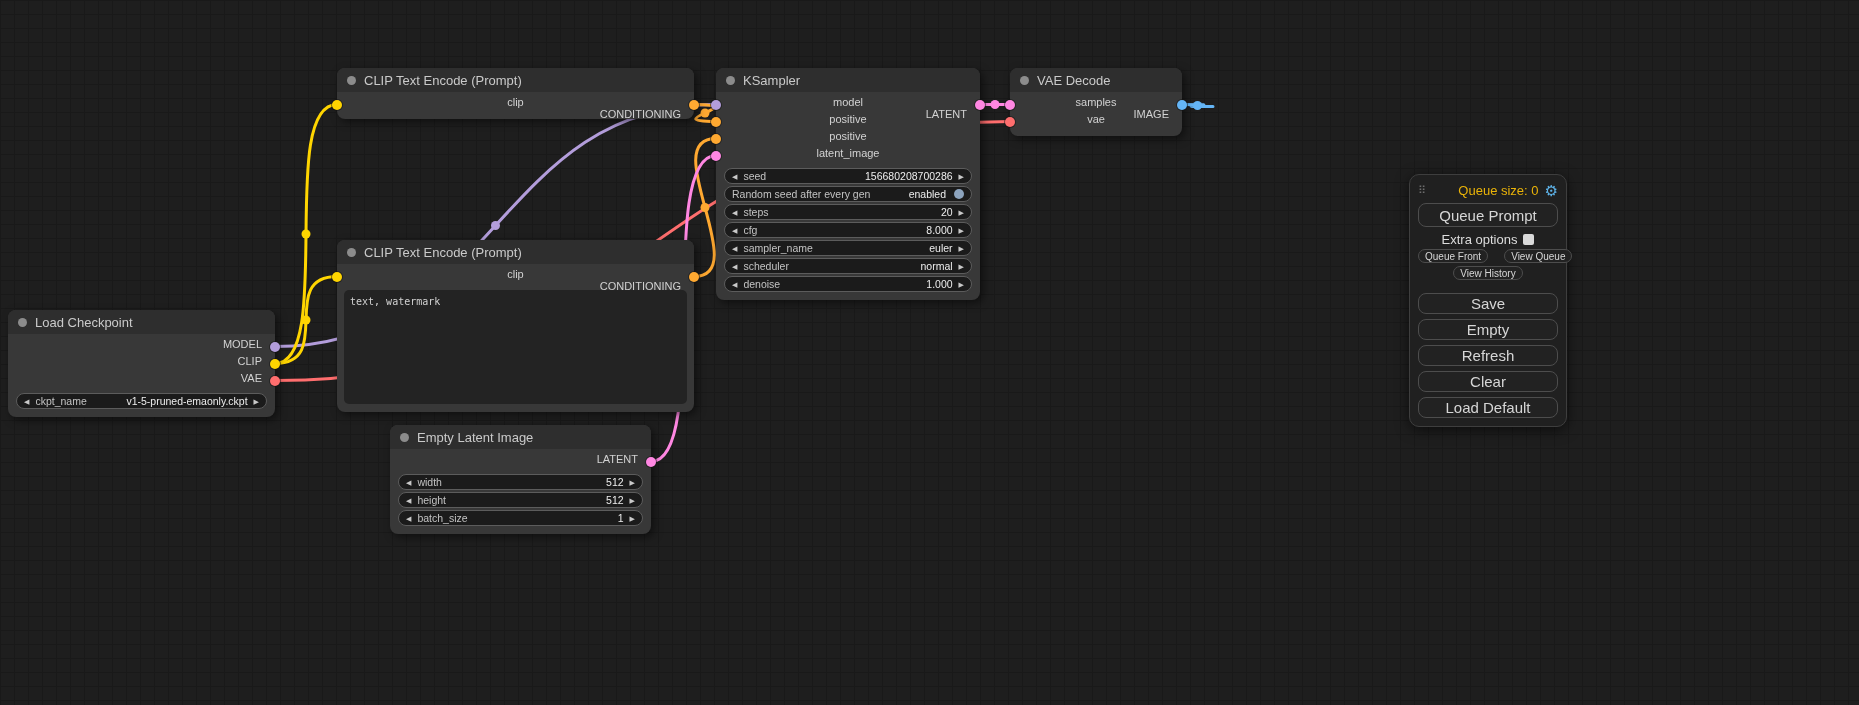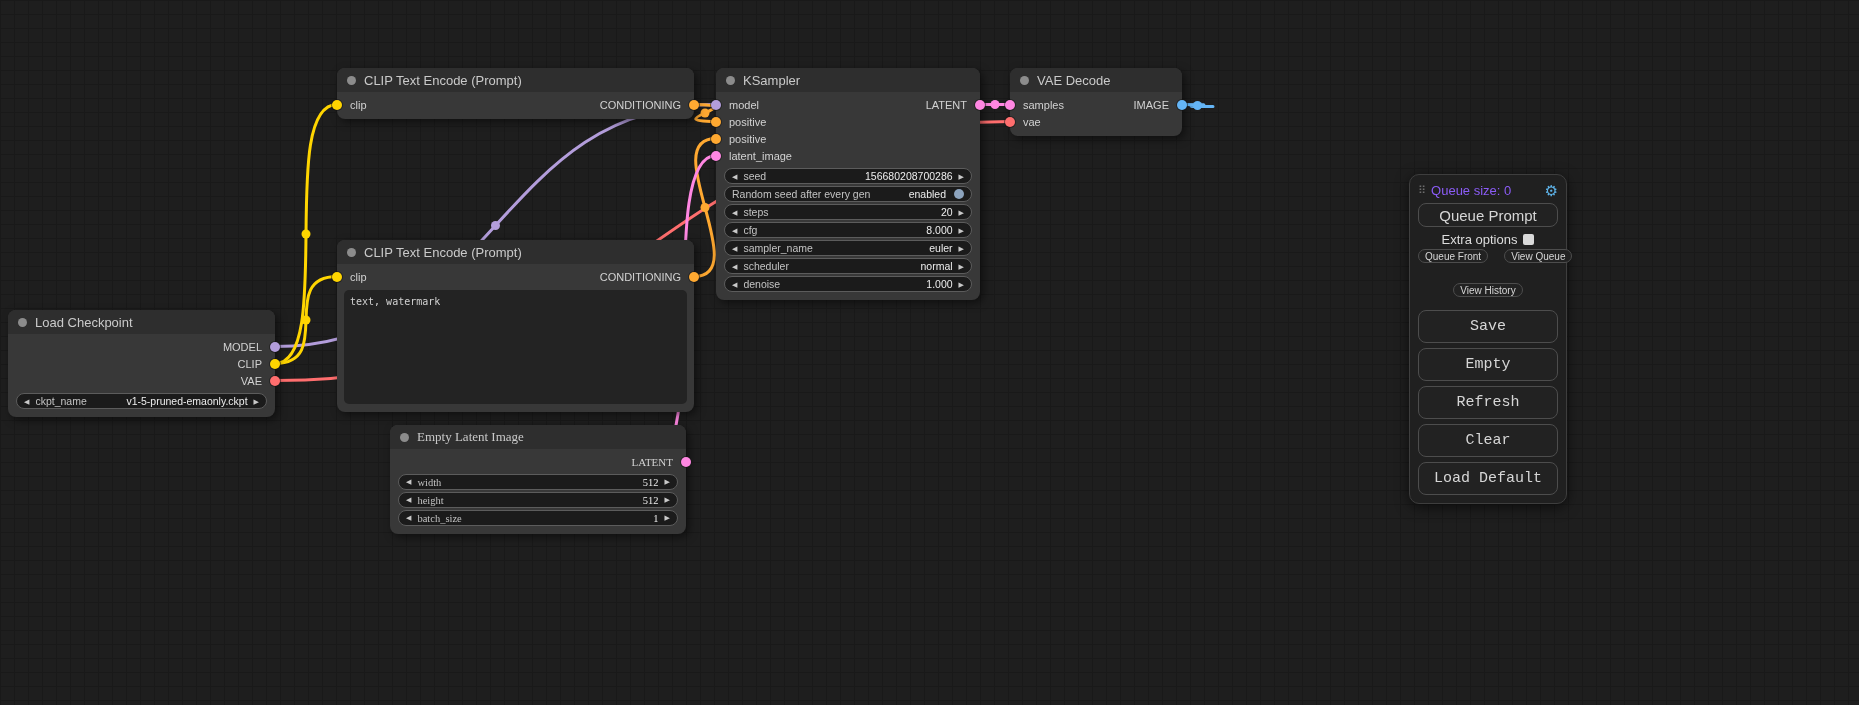--- a/index.html
+++ b/index.html
@@ -8,56 +8,56 @@
   #canvas{position:relative;width:1859px;height:705px;background-color:#1e1e1e;
     background-image:linear-gradient(#191919 1px,transparent 1px),linear-gradient(90deg,#191919 1px,transparent 1px);
     background-size:14px 14px;}
   #wires{position:absolute;left:0;top:0;width:100%;height:100%;z-index:1;pointer-events:none;}
 
   .node{position:absolute;z-index:2;background:#383838;border-radius:8px;box-shadow:3px 3px 9px rgba(0,0,0,.5);padding-bottom:6px;}
   .ntitle{height:24px;background:#2e2e2e;border-radius:8px 8px 0 0;display:flex;align-items:center;gap:8px;padding:0 10px;}
   .ndot{width:9px;height:9px;border-radius:50%;background:#8c8c8c;flex:none;}
   .ntext{font-size:13px;color:#cacaca;white-space:nowrap;}
   .ports{padding-top:4px;}
-  .prow{position:relative;height:17px;display:flex;align-items:center;padding:0 13px;font-size:11px;color:#d2d2d2;}
+  .prow{position:relative;height:17px;display:flex;align-items:center;padding:0 13px;font-size:11px;color:#d2d2d2;flex-direction:column;}
   .prow .r{margin-left:auto;}
   .dot{position:absolute;width:10px;height:10px;border-radius:50%;top:50%;transform:translateY(-50%);box-shadow:0 0 0 1px rgba(20,20,20,.55);}
   .dot.in{left:-5px;}
   .dot.out{right:-5px;}
   .widgets{padding-top:2px;}
   .widget{height:16px;margin:2px 8px;background:#1b1b1b;border:1px solid #5c5c5c;border-radius:9px;display:flex;align-items:center;gap:6px;padding:0 7px;font-size:10.5px;color:#c3c3c3;}
   .widget .wvalue{margin-left:auto;color:#ededed;white-space:nowrap;}
   .arr{font-size:7px;color:#c9c9c9;line-height:1;}
   .knob{width:10px;height:10px;border-radius:50%;flex:none;margin-left:2px;background:#8ca3bd;}
   .ta{margin:5px 7px 2px 7px;background:#232323;border-radius:5px;padding:5px 6px;font-family:"DejaVu Sans Mono",monospace;font-size:10px;line-height:1.4;color:#d2d2d2;white-space:pre-wrap;overflow:hidden;}
   #n-clip-positive .ta{height:90px;}
   #n-clip-negative .ta{height:114px;}
 
   #n-load-checkpoint{left:8px;top:310px;width:267px;text-align:right;}
   #n-clip-positive{left:337px;top:68px;width:357px;}
   #n-clip-negative{left:337px;top:240px;width:357px;}
-  #n-empty-latent{left:390px;top:425px;width:296px;font-family:Liberation Serif, serif;}
+  #n-empty-latent{left:390px;top:425px;width:261px;}
   #n-ksampler{left:716px;top:68px;width:264px;}
   #n-vae-decode{left:1010px;top:68px;width:172px;}
   #n-save-image{left:1213px;top:70px;width:176px;}
 
   #menu{position:absolute;z-index:5;left:1409px;top:174px;width:158px;background:#202020;border:1px solid #3e3e3e;border-radius:10px;box-shadow:0 3px 14px rgba(0,0,0,.6);padding:4px 8px 8px 8px;color:#ddd;}
   .mhead{display:flex;align-items:center;height:22px;gap:6px;}
   .drag{color:#6d6d6d;font-size:11px;letter-spacing:-1px;cursor:move;}
-  .qsize{flex:1;text-align:left;font-size:13px;color:#8b5cf6;}
+  .qsize{flex:1;text-align:right;font-size:13px;color:#eab308;}
   .gear{font-size:15px;line-height:1;cursor:pointer;color:#5db2e8;}
   button{font-family:inherit;background:#222;border:1px solid #4d4d4d;border-radius:8px;color:#d6d6d6;cursor:pointer;}
   .qbtn{display:block;width:100%;height:24px;font-size:15px;margin:2px 0 4px 0;}
   .extra{display:flex;align-items:center;justify-content:center;gap:6px;height:16px;font-size:13px;margin:2px 0;}
   .cb{width:11px;height:11px;background:#d9d9d9;border-radius:2px;flex:none;}
   .row2{display:flex;gap:16px;margin-top:2px;}
   .sbtn{flex:1;height:14px;font-size:10px;border-radius:7px;padding:0 6px;white-space:nowrap;}
-  .rowc{display:flex;justify-content:center;margin-top:20px;}
+  .rowc{display:flex;justify-content:center;margin-top:3px;}
   .rowc .sbtn{flex:none;}
-  .mbtn{display:block;width:100%;height:33px;font-size:15px;margin-top:5px;font-family:Liberation Mono, monospace;}
+  .mbtn{display:block;width:100%;height:21px;font-size:15px;margin-top:5px;}
   .mbtn.first{margin-top:13px;}
 </style>
 </head>
 <body>
 
 <div id="canvas">
   <svg id="wires">
       <path d="M 275 346.5 C 495.5 346.5 495.5 104.5 716 104.5" fill="none" stroke="#B39DDB" stroke-width="3" stroke-linecap="round"></path>
       <circle cx="495.5" cy="225.5" r="4.5" fill="#B39DDB"></circle>
       <path d="M 275 363.5 C 335 363.5 277 104.5 337 104.5" fill="none" stroke="#FFD500" stroke-width="3" stroke-linecap="round"></path>

